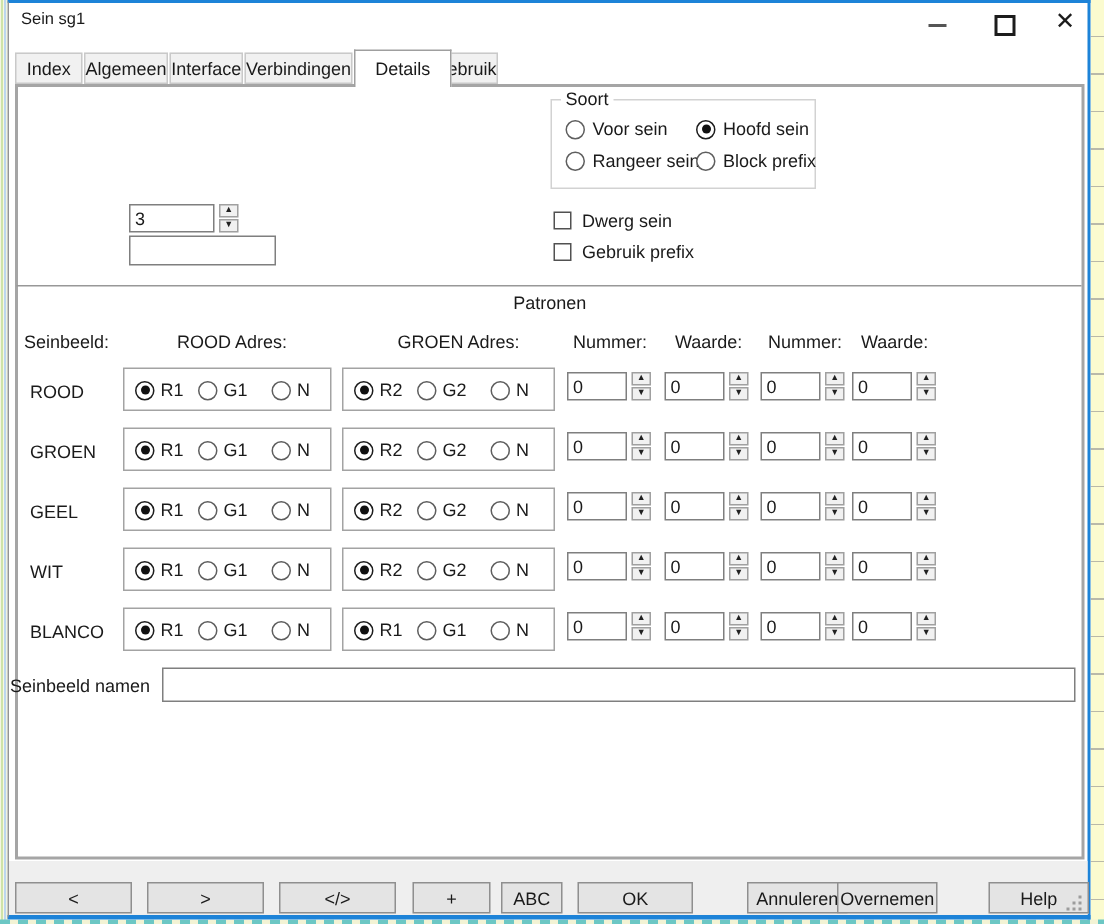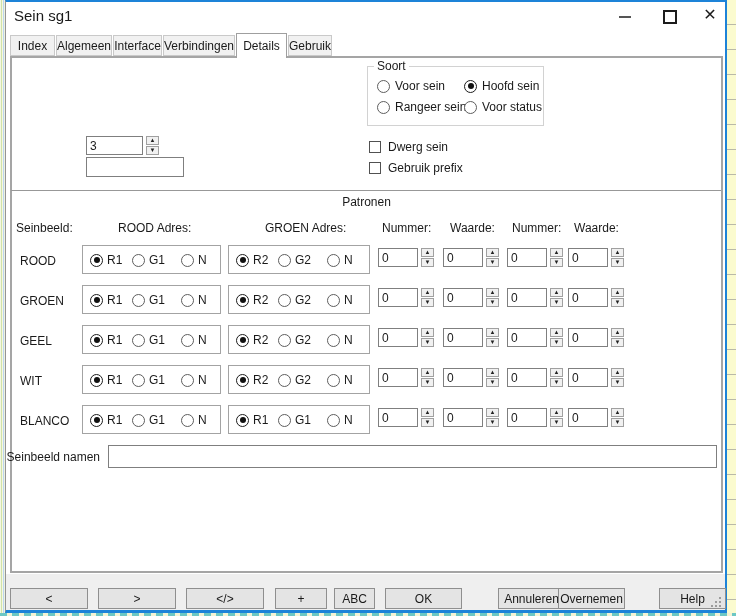--- a/index.html
+++ b/index.html
@@ -11,33 +11,33 @@
   #bg-left{left:0;top:0;width:5px;height:616px;
     background:repeating-linear-gradient(90deg,#f3f6e3 0 1px,#cfe3a8 1px 2px,#f8f8e0 2px 3px,#bcd6ee 3px 4px,#eef3df 4px 5px);}
   #bg-right{left:727px;top:0;width:9px;height:616px;
     background:repeating-linear-gradient(180deg,#fbfbcf 0 24px,#b9b9a9 24px 25px);}
   #bg-bottom{left:0;top:613px;width:736px;height:3px;
     background:repeating-linear-gradient(90deg,#6cc7c4 0 7px,#f3f3d4 7px 12px);}
 
   
   #window{left:5px;top:0;width:722px;height:613px;background:#fff;box-sizing:border-box;
     border-top:2px solid #1d83d8;border-right:2px solid #1d83d8;border-bottom:3px solid #1d83d8;border-left:1px solid #949494;}
-  #title{left:14px;top:7px;font-size:15px;}
+  #title{left:14px;top:7px;font-size:11px;}
   #min-btn{left:616px;top:8px;width:20px;height:16px;}
   #min-btn span{position:absolute;left:3px;top:8px;width:12px;height:1.5px;background:#555;}
   #max-btn{left:661px;top:9px;width:16px;height:16px;}
   #max-btn span{position:absolute;left:2px;top:1px;width:10px;height:10px;border:2px solid #1c1c1c;}
   #close-btn{left:699px;top:5px;width:22px;height:20px;font-size:16px;line-height:20px;text-align:center;color:#1c1c1c;}
 
   
   .tab{position:absolute;top:35px;height:21px;background:#f1f1f1;border:1px solid #c9c9c9;box-sizing:border-box;
     display:flex;align-items:center;justify-content:center;z-index:2;}
   .tab.active{top:33px;height:25px;background:#fff;border:1px solid #9f9f9f;border-bottom:none;z-index:4;}
   .tab.i0{left:10px;width:45px}.tab.i1{left:56px;width:56px}.tab.i2{left:113px;width:49px}
-  .tab.i3{left:163px;width:72px}.tab.i4{left:236px;width:51px}.tab.i5{left:288px;width:44px}
+  .tab.i3{left:163px;width:72px}.tab.i4{left:236px;width:65px}.tab.i5{left:288px;width:44px}
 
   
   #page{left:10px;top:56px;width:713px;height:517px;box-sizing:border-box;background:#fff;border:2px solid #a5a5a5;z-index:1;}
 
   
   .gbox{position:absolute;border:1px solid #d2d2d2;background:#fff;z-index:3;}
   .gbox .legend{position:absolute;top:-8px;left:6px;background:#fff;padding:0 3px;}
   #sein-type-box{left:16px;top:66px;width:74px;height:59px;}
   #soort-box{left:367px;top:66px;width:175px;height:58px;}
   .opt{position:absolute;display:flex;align-items:center;gap:5px;white-space:nowrap;}
@@ -163,21 +163,21 @@
           <span>Hoofd sein</span>
         </div>
 
         <div class="opt soopt i2">
           <span class="radio"></span>
           <span>Rangeer sein</span>
         </div>
 
         <div class="opt soopt i3">
           <span class="radio"></span>
-          <span>Voor status</span>
+          <span>Block prefix</span>
         </div>
       </div>
   </div>
 
   <div id="seinbeelden-label" class="abs">Seinbeelden</div>
   <input id="seinbeelden-input" class="tin" value="3" style="">
   <span id="seinbeelden-spin" class="spin">
     <span class="sbtn">▲</span>
     <span class="sbtn">▼</span>
   </span>

